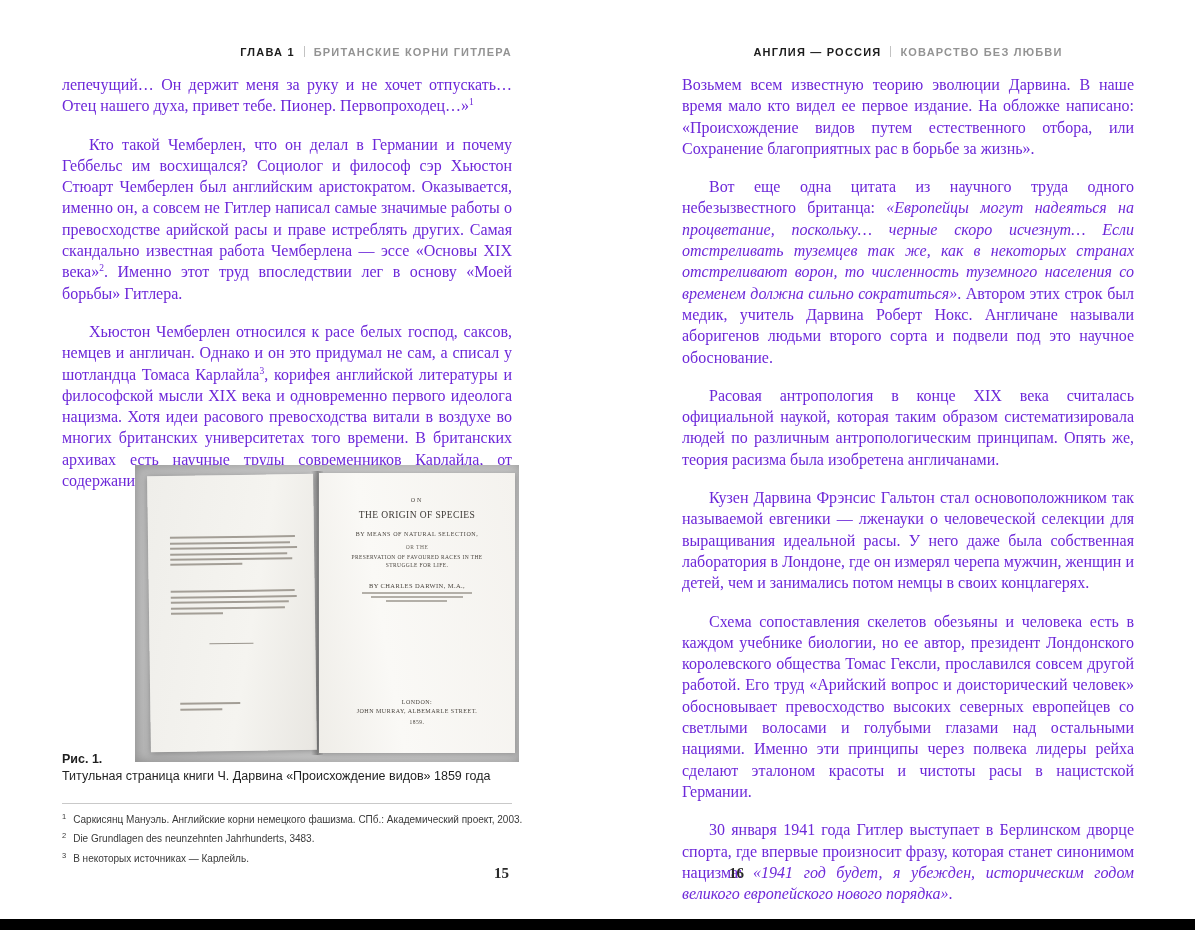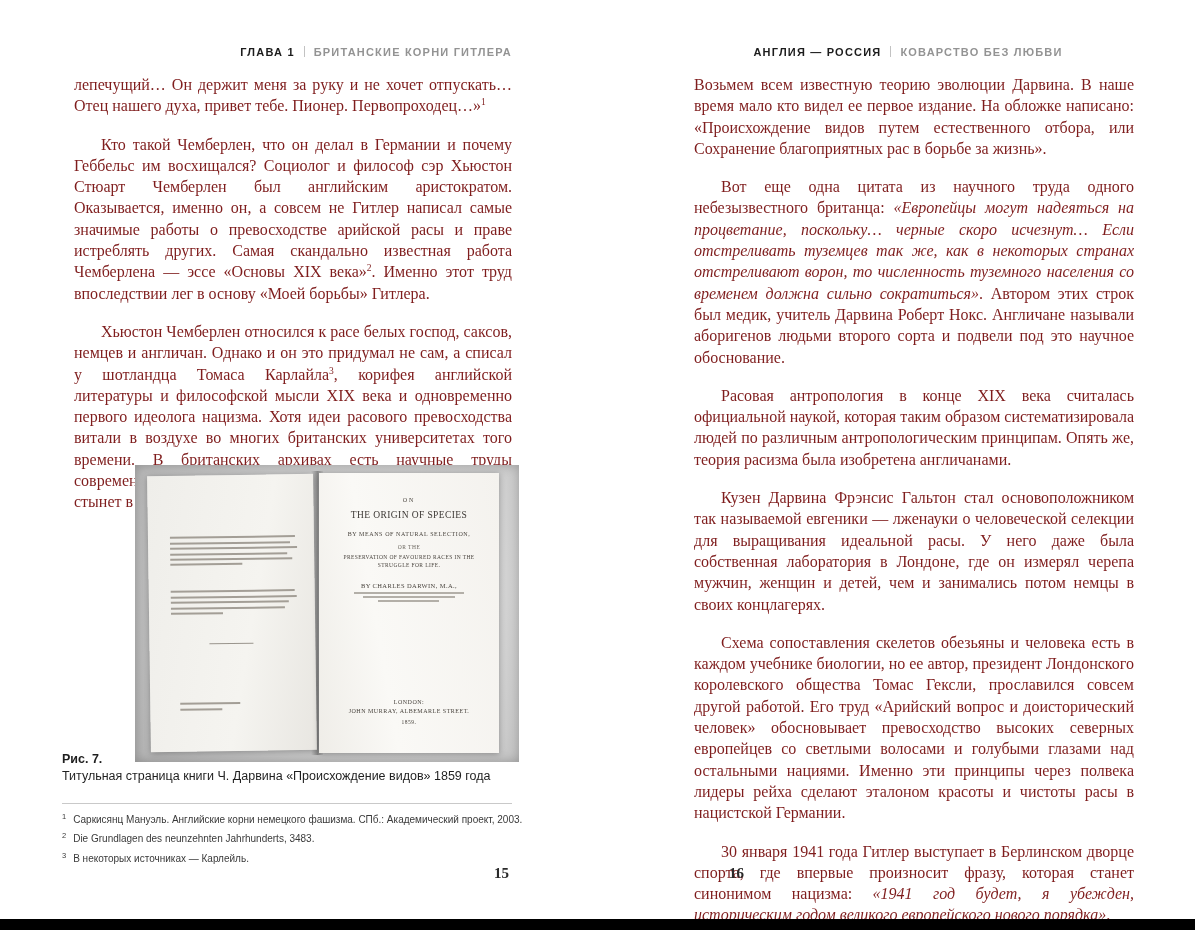--- a/index.html
+++ b/index.html
@@ -23,23 +23,23 @@
   .page-left .running-head{text-align:right;}
   .page-right .running-head{text-align:center;}
   .running-head .divider{
     display:inline-block;width:1px;height:11px;background:#c2c2c2;
     margin:0 9px;vertical-align:-1px;
   }
   .running-head .rh-title{color:#939393;}
 
   
   .body-text{
-    position:absolute;top:74px;left:12px;right:0;
+    position:absolute;top:74px;left:0;right:0;
     font-size:16px;line-height:21.3px;text-align:justify;
-    color:#7f1d1d;
+    color:#6d28d9;
     hyphens:auto;-webkit-hyphens:auto;
   }
   .body-text p{margin:0;}
   .body-text p.indent{text-indent:27px;margin-top:17px;}
   .it{font-style:italic;}
   sup.fnref{font-size:9.5px;line-height:0;}
 
   
   .figure{position:absolute;top:449px;left:33px;width:384px;}
   .photo{
@@ -47,21 +47,21 @@
     background:radial-gradient(circle at 70% 40%, #dcdcdc 0%, #cbcbcb 55%, #b4b4b4 100%);
     box-shadow:inset 0 0 12px rgba(0,0,0,.25);
   }
   .scan-page{position:absolute;box-shadow:0 1px 6px rgba(0,0,0,.3);}
   .scan-left{
     left:14px;top:10px;width:166px;height:276px;
     background:linear-gradient(100deg,#efeeea,#f5f4f0 60%,#e8e6e1);
     transform:rotate(-.8deg);
   }
   .scan-right{
-    left:184px;top:8px;width:180px;height:280px;
+    left:184px;top:8px;width:196px;height:280px;
     background:linear-gradient(80deg,#efede8,#faf9f6 35%,#f4f2ee);
     text-align:center;color:#4a453f;
     font-family:"Liberation Serif", serif;
   }
   .gutter{
     position:absolute;left:176px;top:6px;width:12px;height:284px;
     background:linear-gradient(90deg, rgba(0,0,0,0), rgba(0,0,0,.30) 55%, rgba(0,0,0,.05));
   }
   .tl{height:2px;background:#a39e96;margin:3.4px 0;}
   .ep1{position:absolute;left:22px;right:14px;top:58px;}
@@ -164,21 +164,21 @@
         <div class="scan-imprint">
           <div>LONDON:</div>
           <div>JOHN MURRAY, ALBEMARLE STREET.</div>
           <div class="scan-year">1859.</div>
         </div>
       </div>
     </div>
   </figure>
 
   <div class="figcaption">
-    <span class="cap-label">Рис. 7.</span>
+    <span class="cap-label">Рис. 1.</span>
     <span>Титульная страница книги Ч. Дарвина «Происхождение видов» 1859 года</span>
   </div>
 
   <div class="footnotes">
     <div class="fn-rule"></div>
     <div>
         <div class="fn"><sup>1</sup><span>Саркисянц Мануэль. Английские корни немецкого фашизма. СПб.: Академический проект, 2003.</span></div>
         <div class="fn"><sup>2</sup><span>Die Grundlagen des neunzehnten Jahrhunderts, 3483.</span></div>
         <div class="fn"><sup>3</sup><span>В некоторых источниках — Карлейль.</span></div>
       </div>

